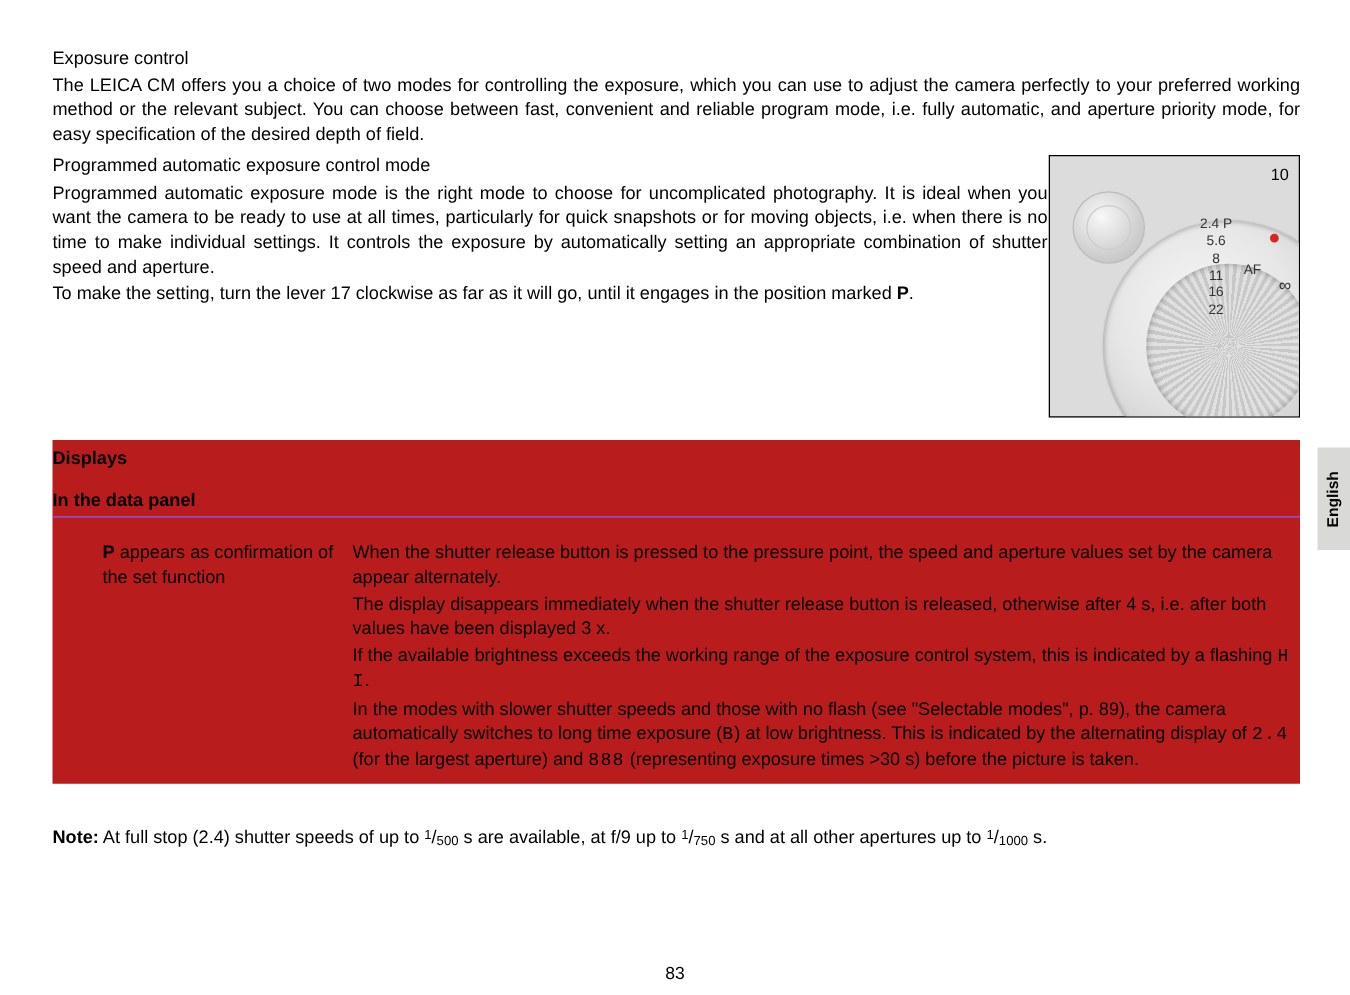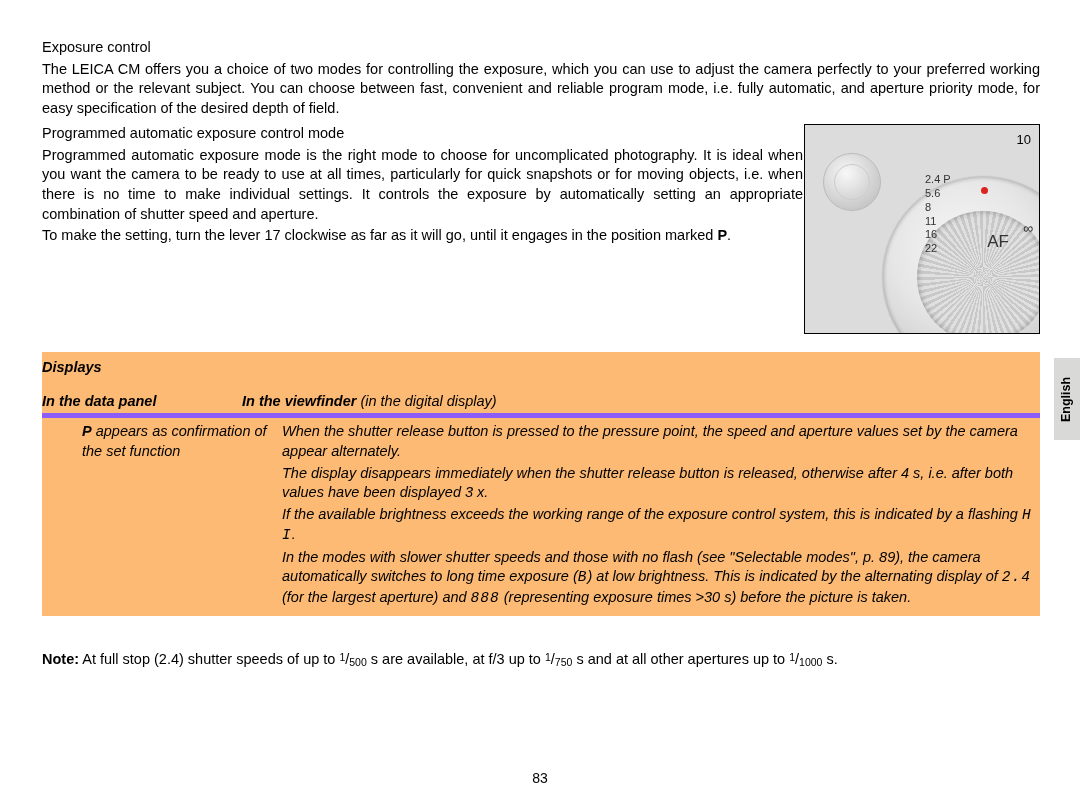--- a/index.html
+++ b/index.html
@@ -30,21 +30,21 @@
   .row2 {
     display: flex;
     gap: 1px;
     margin-bottom: 18px;
   }
   .row2 .text-col {
     flex: 1;
     text-align: justify;
   }
   .figure {
-    width: 236px;
+    width: 201px;
     height: 210px;
     border: 1.5px solid #000;
     position: relative;
     background: #dcdcdc;
     box-sizing: border-box;
     overflow: hidden;
   }
   .figure .label10 {
     position: absolute;
     top: 6px;
@@ -68,29 +68,29 @@
     border-radius: 50%;
     background: repeating-conic-gradient(#e0e0e0 0deg 3deg, #c8c8c8 3deg 6deg);
     box-shadow: inset 0 0 6px rgba(0,0,0,0.3);
   }
   .aperture-labels {
     position: absolute;
     left: 120px;
     top: 48px;
     font-size: 11px;
     line-height: 1.25;
-    text-align: left;
+    text-align: center;
     color: #333;
   }
   .aperture-labels div { white-space: nowrap; }
   .af-label {
     position: absolute;
     right: 30px;
-    top: 106px;
-    font-size: 17px;
+    top: 84px;
+    font-size: 11px;
     color: #333;
   }
   .inf-label {
     position: absolute;
     right: 6px;
     top: 94px;
     font-size: 14px;
     color: #333;
   }
   .shutter-btn {
@@ -113,33 +113,32 @@
   .red-dot {
     position: absolute;
     left: 176px;
     top: 62px;
     width: 7px;
     height: 7px;
     border-radius: 50%;
     background: #d22;
   }
   .displays-block {
-    background: #fdba74;
+    background: #b91c1c;
     padding: 6px 0 6px 0;
-    font-style: italic;
   }
   .displays-title {
     font-weight: bold;
     padding: 0 0 14px 0;
   }
   .headers {
     display: flex;
-    border-bottom: 5px solid #8b5cf6;
+    border-bottom: 1px solid #8b5cf6;
     padding-bottom: 2px;
-    margin-bottom: 4px;
+    margin-bottom: 19px;
     align-items: center;
   }
   .col-left-h { width: 200px; font-weight: bold; }
   .col-right-h { flex: 1; }
   .col-right-h .bold { font-weight: bold; }
   .body-row { display: flex; }
   .col-left { width: 200px; padding-left: 40px; }
   .col-right { flex: 1; }
   .col-right p { margin: 0 0 2px 0; }
   .lcd { font-family: 'Courier New', monospace; letter-spacing: 1px; }
@@ -209,39 +208,36 @@
       <div class="red-dot"></div>
       <div class="af-label">AF</div>
       <div class="inf-label">∞</div>
     </div>
   </div>
 
   <div class="displays-block">
     <div class="displays-title">Displays</div>
     <div class="headers">
       <div class="col-left-h">In the data panel</div>
-      <div class="col-right-h">
-        <span class="bold">In the viewfinder</span><span> (in the digital display)</span>
-      </div>
     </div>
     <div class="body-row">
       <div class="col-left">
         <span class="marked-p">P</span><span> appears as confirmation of the set function</span>
       </div>
       <div class="col-right">
         <p>When the shutter release button is pressed to the pressure point, the speed and aperture values set by the camera appear alternately.</p>
         <p>The display disappears immediately when the shutter release button is released, otherwise after 4 s, i.e. after both values have been displayed 3 x.</p>
         <p><span>If the available brightness exceeds the working range of the exposure control system, this is indicated by a flashing </span><span class="lcd">H I</span><span>.</span></p>
         <p><span>In the modes with slower shutter speeds and those with no flash (see "Selectable modes", p. 89), the camera automatically switches to long time exposure (</span><span class="lcd">B</span><span>) at low brightness. This is indicated by the alternating display of </span><span class="lcd">2.4</span><span> (for the largest aperture) and </span><span class="lcd">888</span><span> (representing exposure times &gt;30 s) before the picture is taken.</span></p>
       </div>
     </div>
   </div>
 
   <div class="note-line">
-    <span class="b">Note:</span><span> At full stop (2.4) shutter speeds of up to </span><span class="frac-num">1</span>/<span class="frac-den">500</span><span> s are available, at f/3 up to </span><span class="frac-num">1</span>/<span class="frac-den">750</span><span> s and at all other apertures up to </span><span class="frac-num">1</span>/<span class="frac-den">1000</span><span> s.</span>
+    <span class="b">Note:</span><span> At full stop (2.4) shutter speeds of up to </span><span class="frac-num">1</span>/<span class="frac-den">500</span><span> s are available, at f/9 up to </span><span class="frac-num">1</span>/<span class="frac-den">750</span><span> s and at all other apertures up to </span><span class="frac-num">1</span>/<span class="frac-den">1000</span><span> s.</span>
   </div>
 
 </div>
 
 <div class="page-num">83</div>
 
 <div class="side-tab">
   <span>English</span>
 </div>
 

